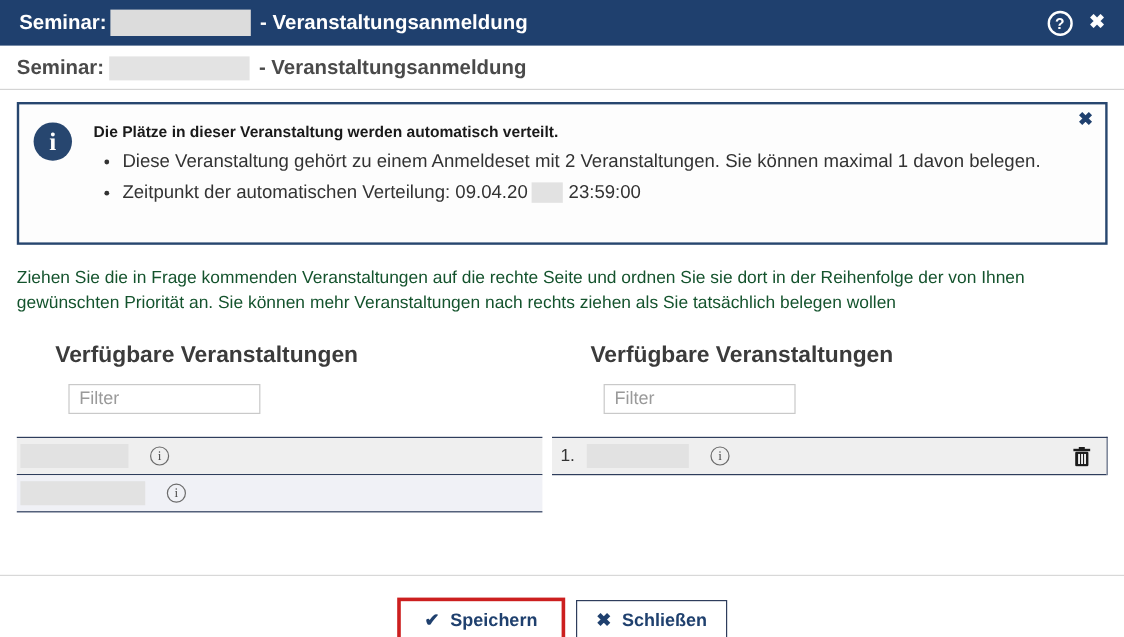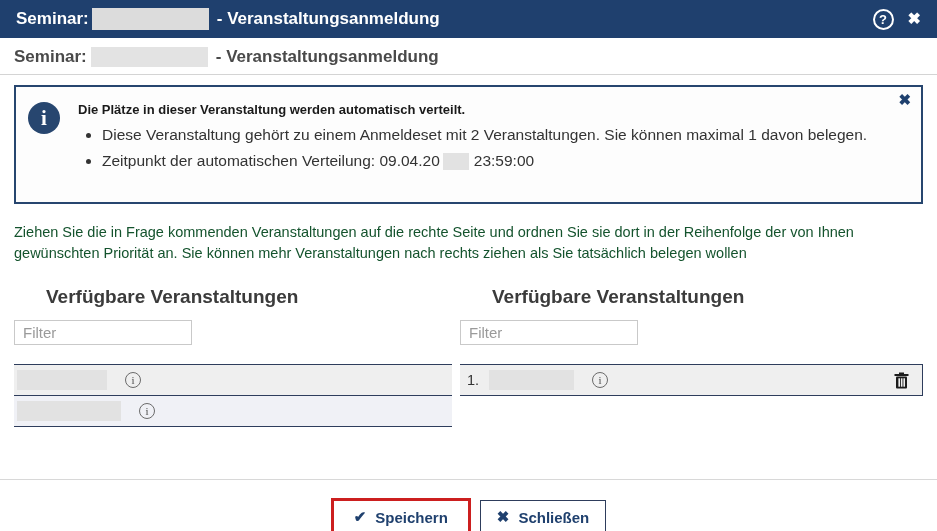--- a/index.html
+++ b/index.html
@@ -45,23 +45,23 @@
 
   
   .instructions { margin:18px 14px 0; max-width:905px; font-size:14.5px;
                   color:#14532d; line-height:1.45; }
 
   
   .columns { display:flex; margin:22px 14px 0; }
   .col-left { width:438px; margin-right:8px; }
   .col-right { flex:1; }
   .col-header { font-size:19px; font-weight:bold; color:#3b3b3b;margin-left:32px; }
-  .filter-input { margin-top:12px; width:178px; height:25px; border:1px solid #c9c9c9;
+  .filter-input { margin-top:12px; width:160px; height:25px; border:1px solid #c9c9c9;
                   padding:2px 8px; font-size:15px; color:#333;
-                  font-family:"Liberation Sans", sans-serif; }
+                  font-family:"Liberation Sans", sans-serif;margin-left:43px; }
   .filter-input::placeholder { color:#9a9a9a; }
 
   .drop-list { margin-top:19px; border-top:1px solid #2e3d5c; }
   .drop-row { height:31px; display:flex; align-items:center; padding:0 13px 0 3px;
               border-bottom:1px solid #2e3d5c; cursor:grab; }
   .row-a { background:#efefef; }
   .row-b { background:#f0f1f6; }
   .row-redact { height:20px; background:#e2e2e2; }
   .w90  { width:90px; }
   .w104 { width:104px; }

